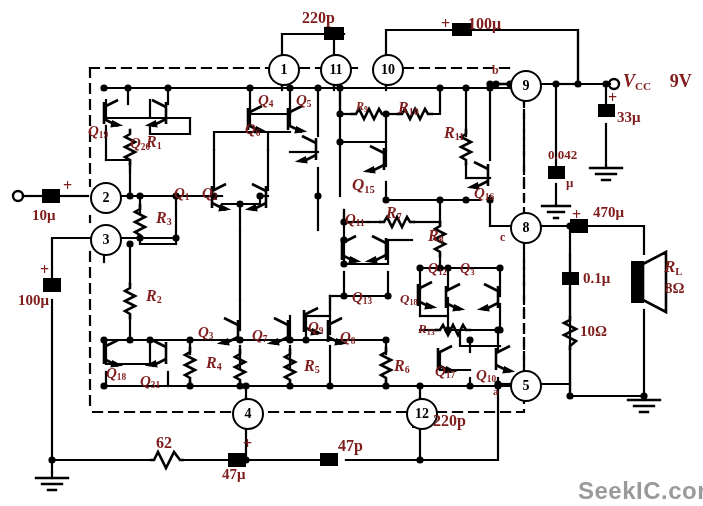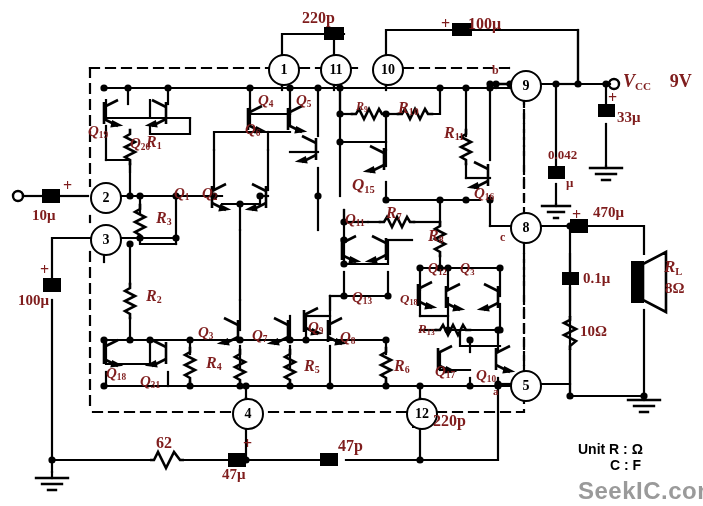--- a/index.html
+++ b/index.html
@@ -585,19 +585,15 @@
 <div class="lbl" style="left:206px;top:355px;font-size:16px;text-align:right;"><i>R</i><span class="sub">4</span></div>
 <div class="lbl" style="left:256px;top:358px;font-size:16px;margin-left:48px;"><i>R</i><span class="sub">5</span></div>
 <div class="lbl" style="left:394px;top:358px;font-size:16px;"><i>R</i><span class="sub">6</span></div>
 <div class="lbl" style="left:386px;top:205px;font-size:16px;"><i>R</i><span class="sub">7</span></div>
 <div class="lbl" style="left:428px;top:228px;font-size:16px;"><i>R</i><span class="sub">8</span></div>
 <div class="lbl" style="left:356px;top:100px;font-size:12px;"><i>R</i><span class="sub">9</span></div>
 <div class="lbl" style="left:398px;top:100px;font-size:16px;"><i>R</i><span class="sub">10</span></div>
 <div class="lbl" style="left:444px;top:125px;font-size:16px;"><i>R</i><span class="sub">11</span></div>
 <div class="lbl" style="left:418px;top:322px;font-size:13px;"><i>R</i><span class="sub">13</span></div>
 
-<div class="unit" style="left:578px;top:441px;">
-  <div>Unit R : Ω</div>
-  <div style="margin-left:32px;">C : F</div>
+<div class="wm" style="left:578px;top:477px;">SeekIC.com</div>
+
 </div>
-<div class="wm" style="left:578px;top:477px;">SeekIC.com</div>
-
-</div>
 
 </body></html>

